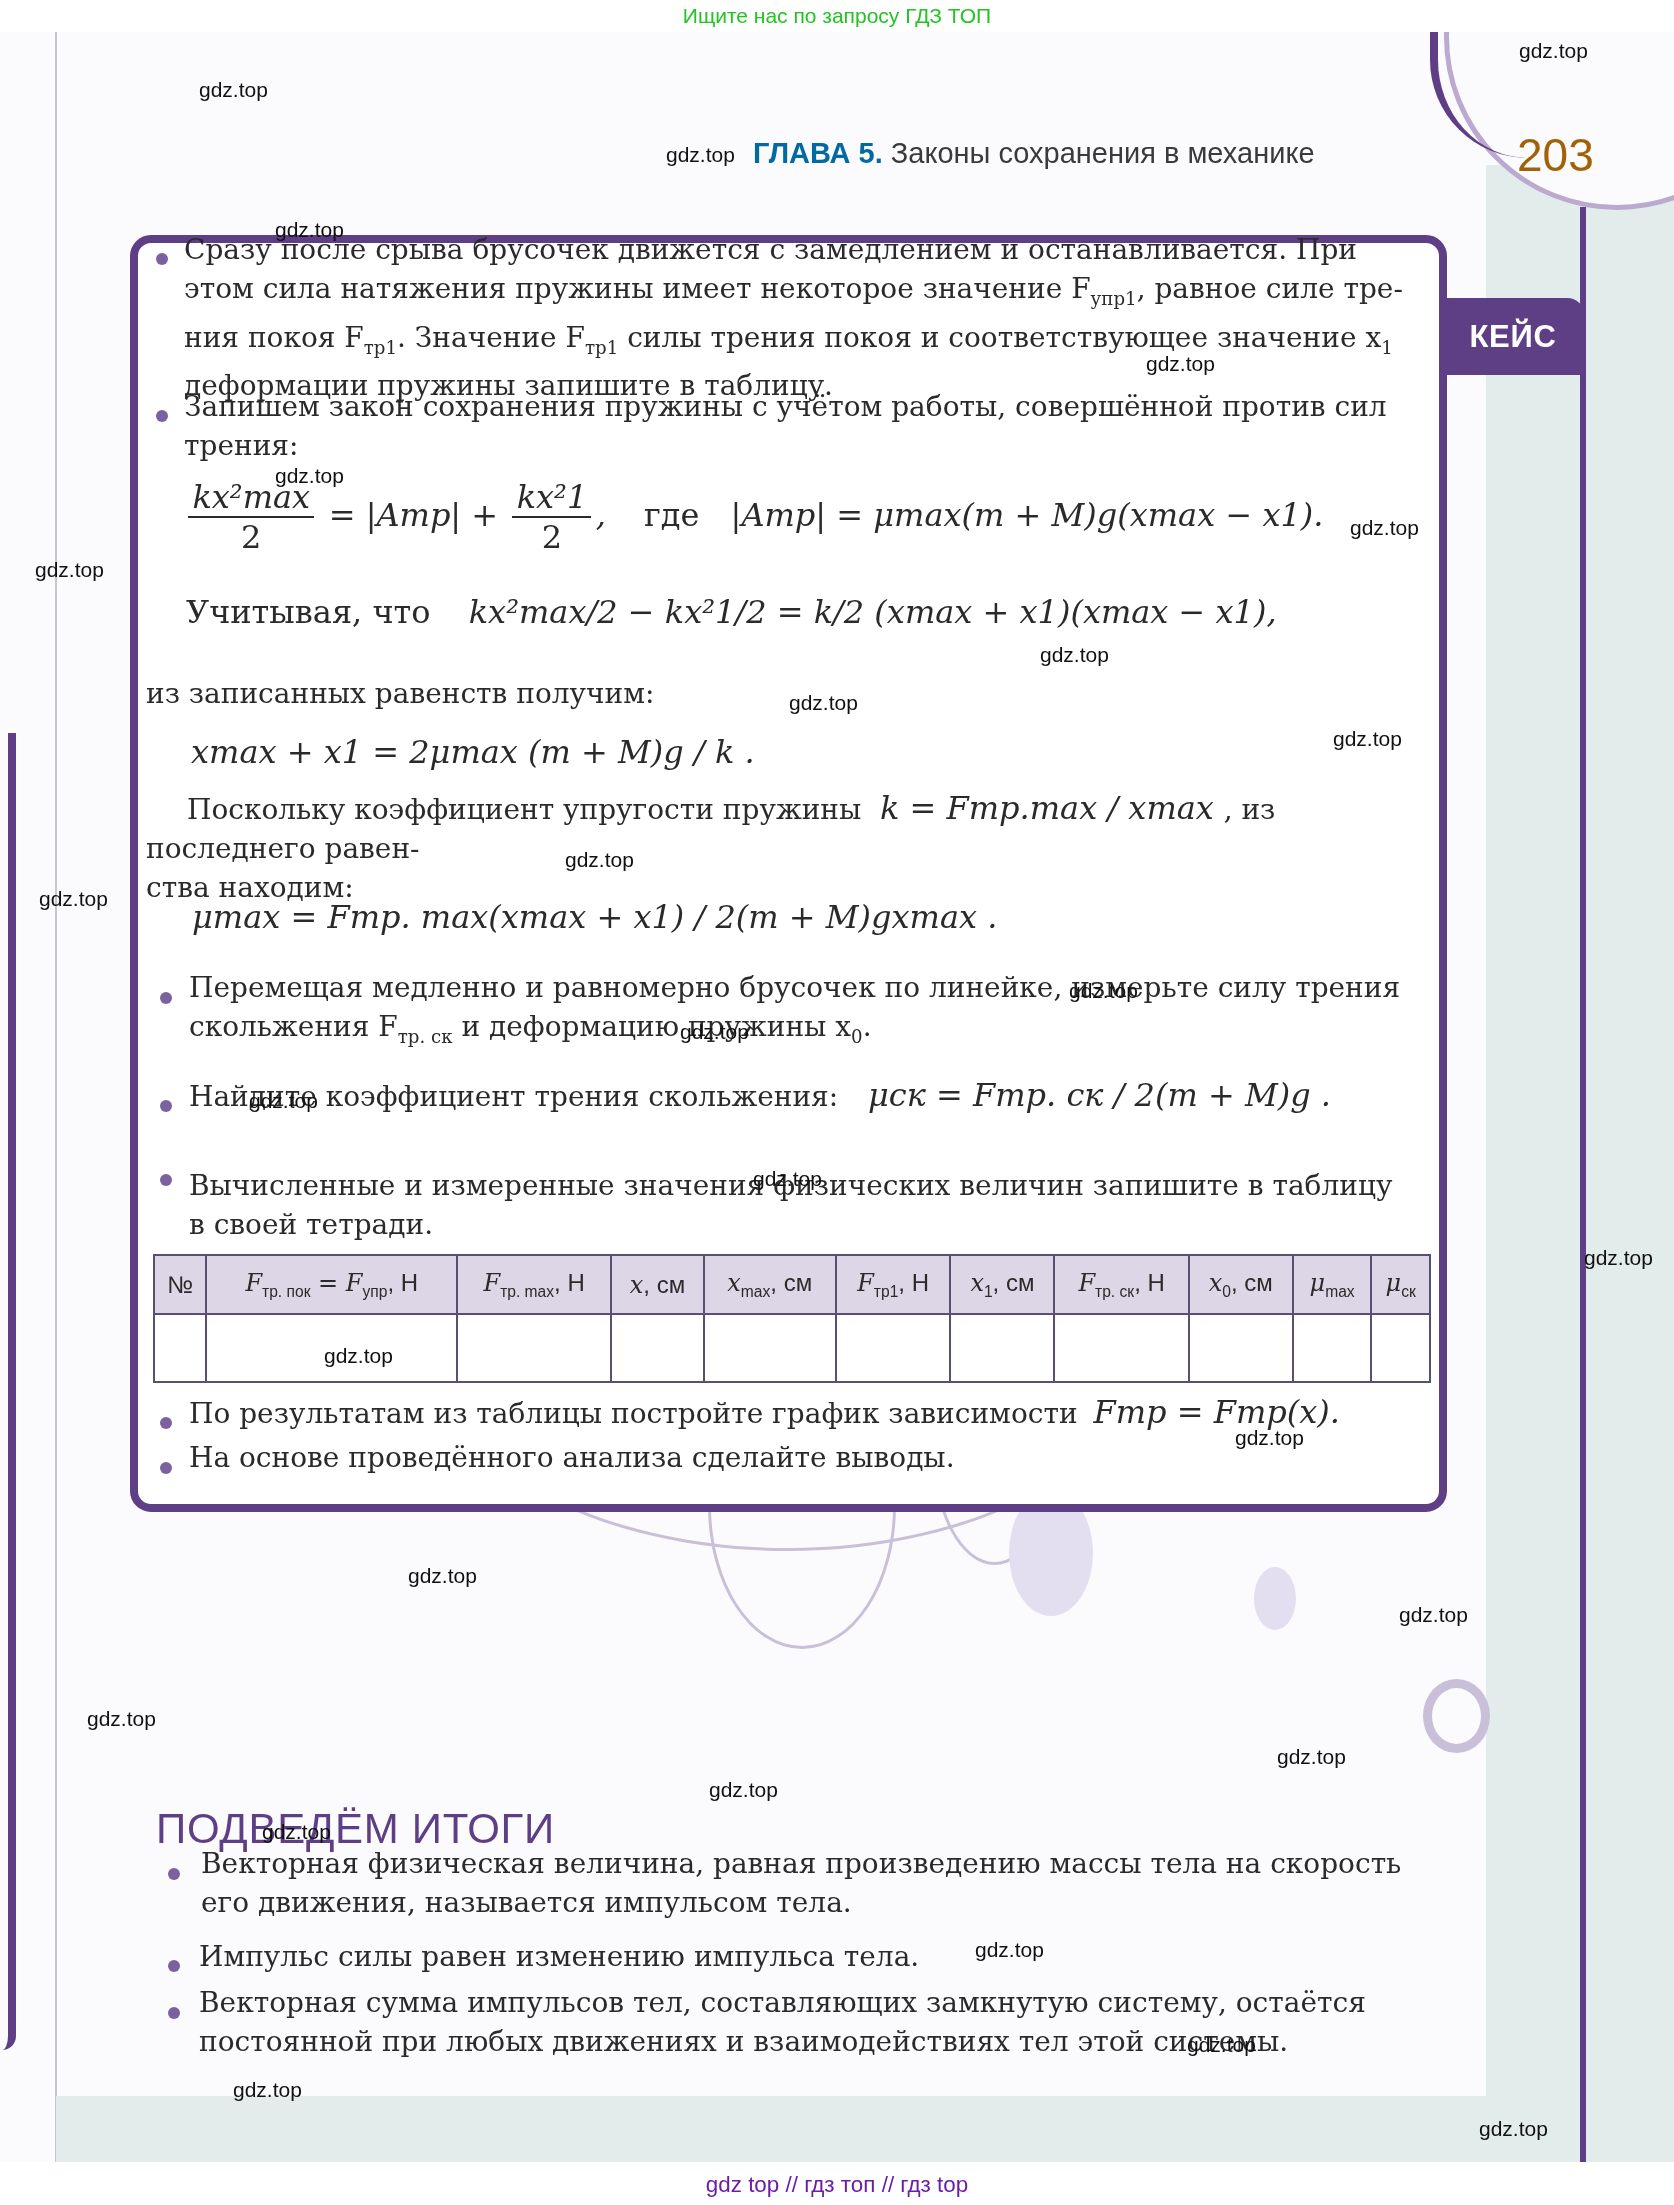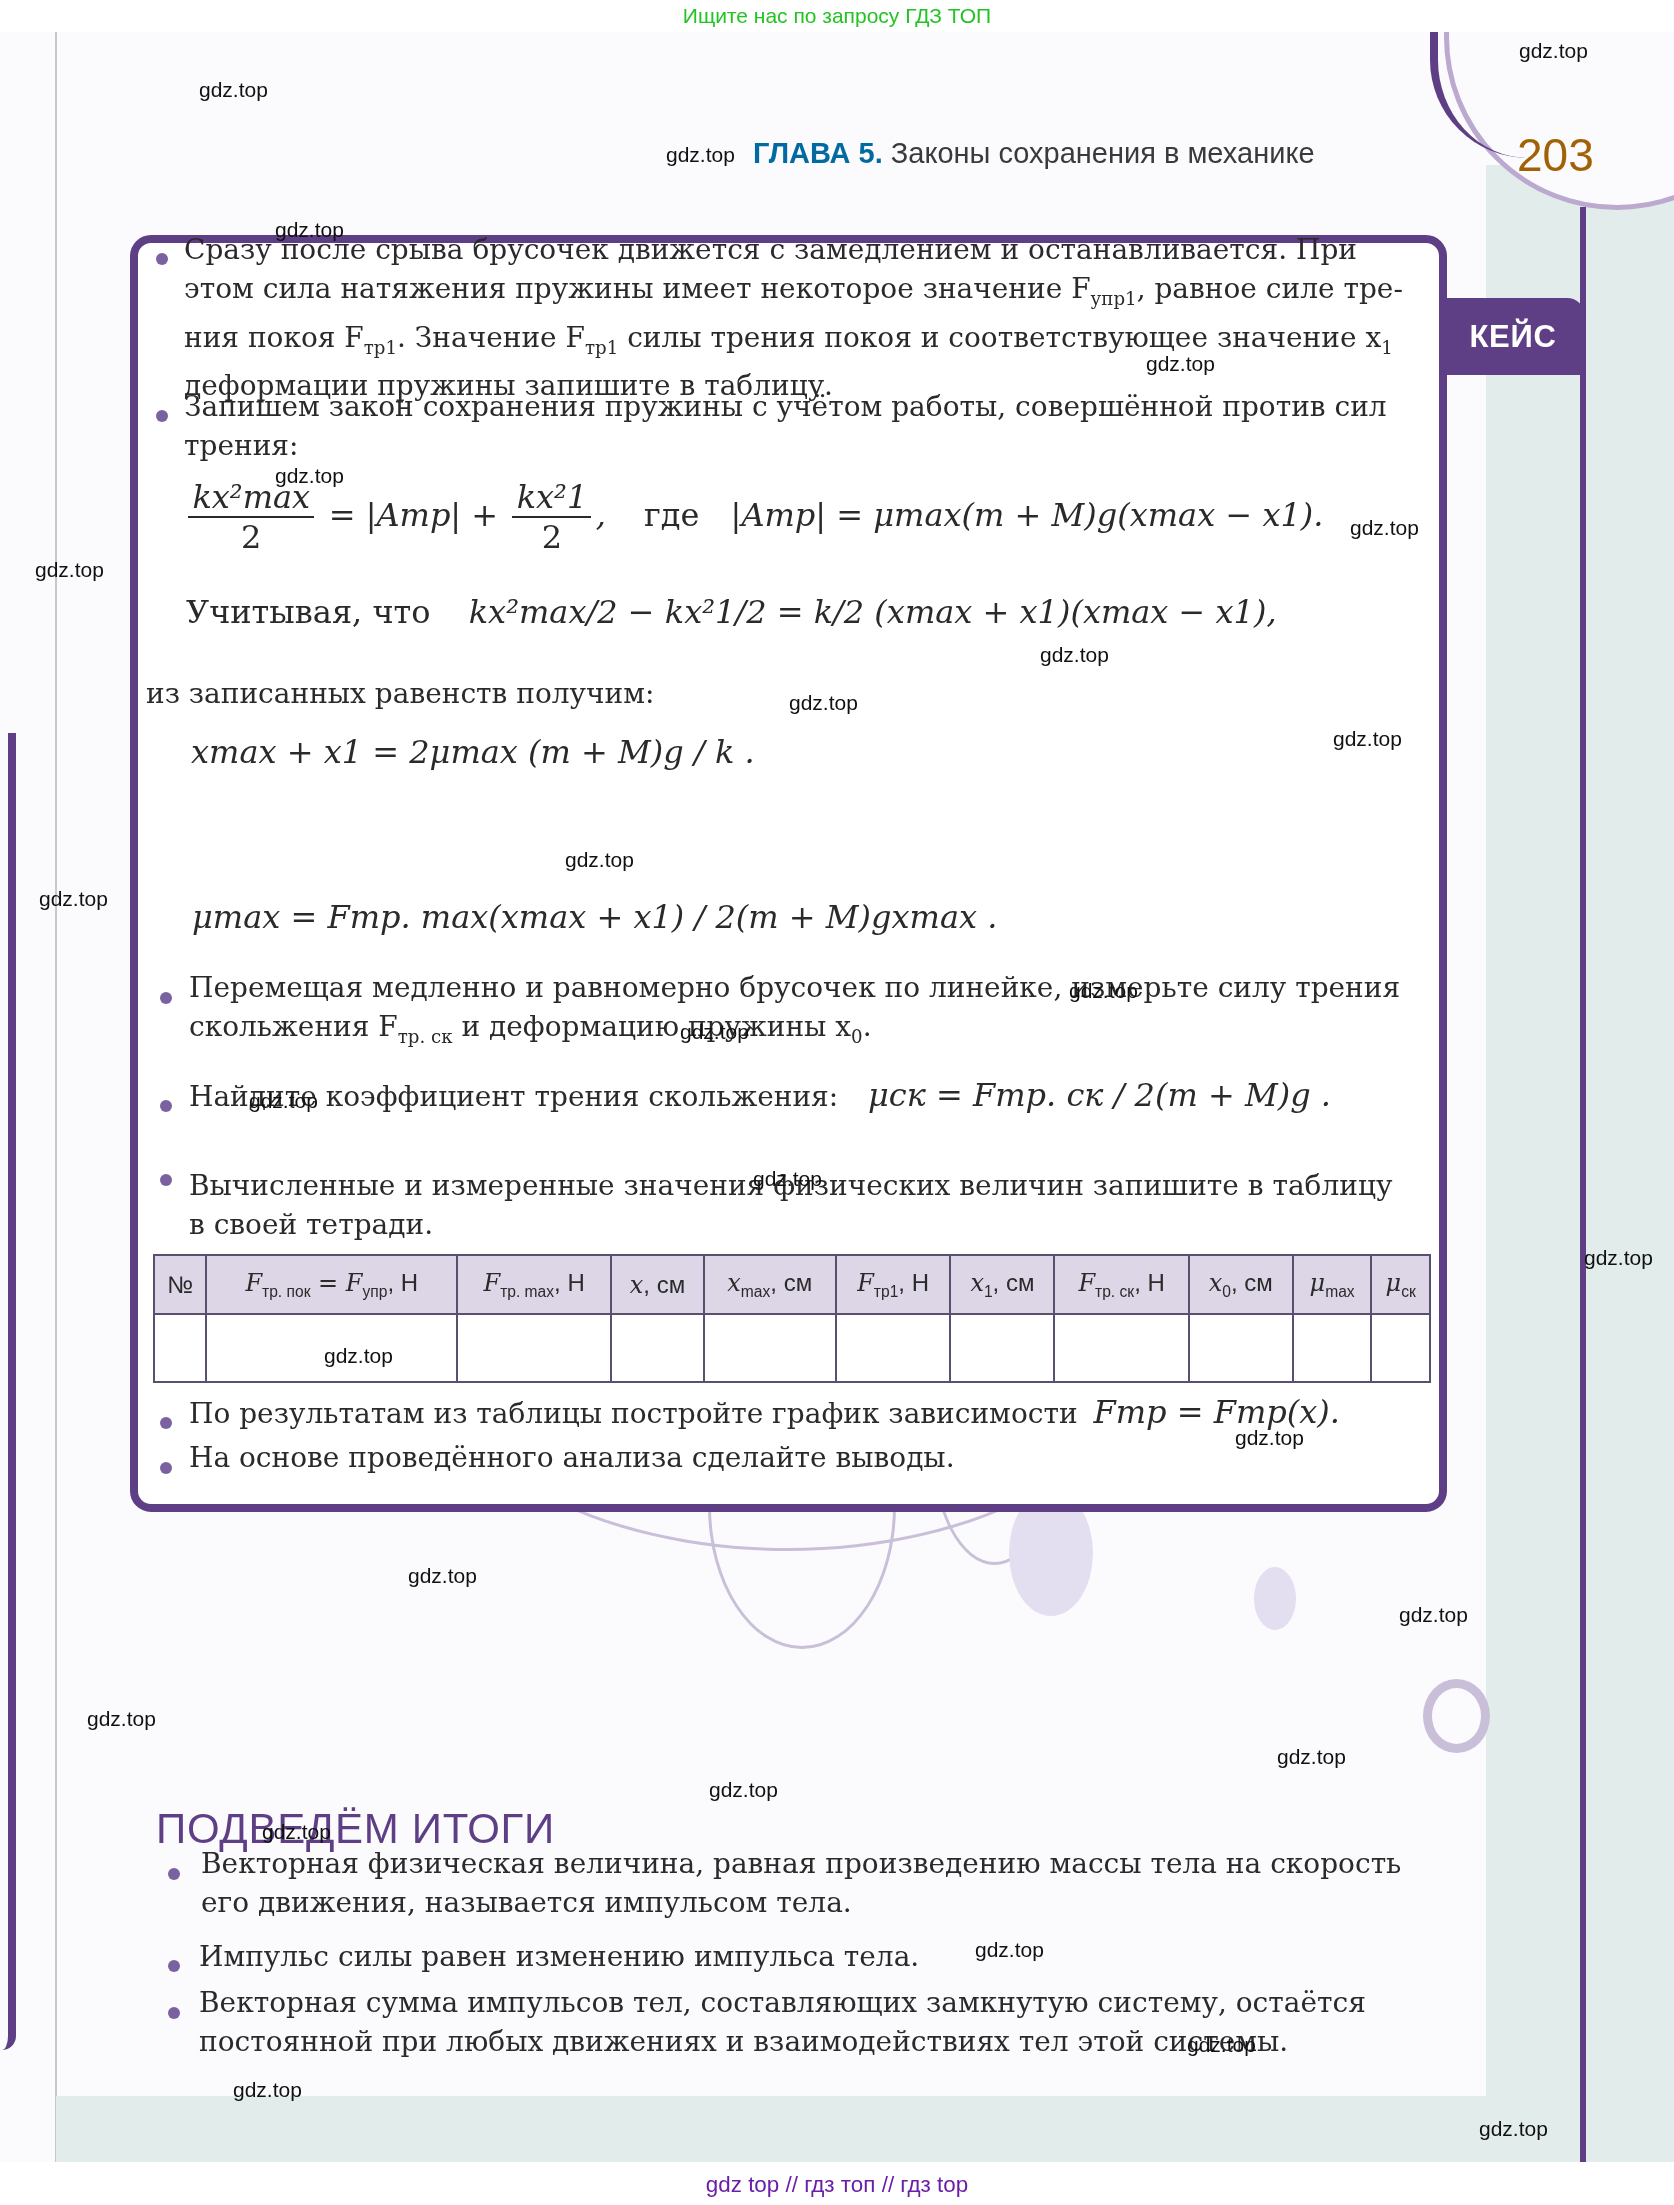--- a/index.html
+++ b/index.html
@@ -147,20 +147,25 @@
     <span class="up">Учитывая, что</span>
     <span style="margin-left:28px;">kx²max/2 − kx²1/2 = k/2 (xmax + x1)(xmax − x1),</span>
   </div>
 
   <div class="para" style="left:146px;top:642px;">из записанных равенств получим:</div>
 
   <div class="formula" style="left:191px;top:701px;">
     <span>xmax + x1 = 2μmax (m + M)g / k .</span>
   </div>
 
+  <div class="para" style="left:146px;top:757px;width:1275px;">
+    <span style="margin-left:41px;">Поскольку коэффициент упругости пружины</span>
+    <span class="formula" style="position:static;margin:0 9.8px;">k = Fтр.max / xmax</span><span>, из последнего равен-</span><br>
+    <span>ства находим:</span>
+  </div>
 
   <div class="formula" style="left:192px;top:866px;">
     <span>μmax = Fтр. max(xmax + x1) / 2(m + M)gxmax .</span>
   </div>
 
   <div class="bullet" style="left:160px;top:960px;"></div>
   <div class="para" style="left:189px;top:936px;width:1233px;">
     <span>Перемещая медленно и равномерно брусочек по линейке, измерьте силу трения</span><br>
     <span>скольжения F</span><sub>тр. ск</sub><span> и деформацию пружины x</span><sub>0</sub><span>.</span>
   </div>

